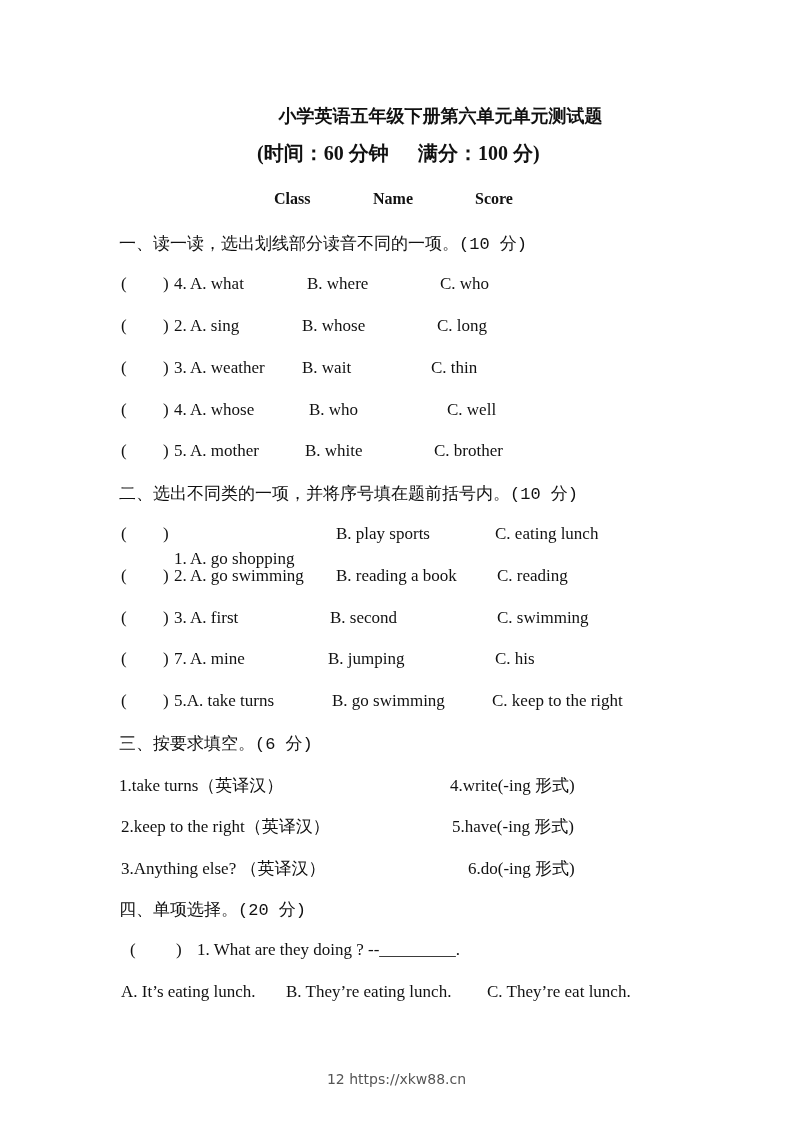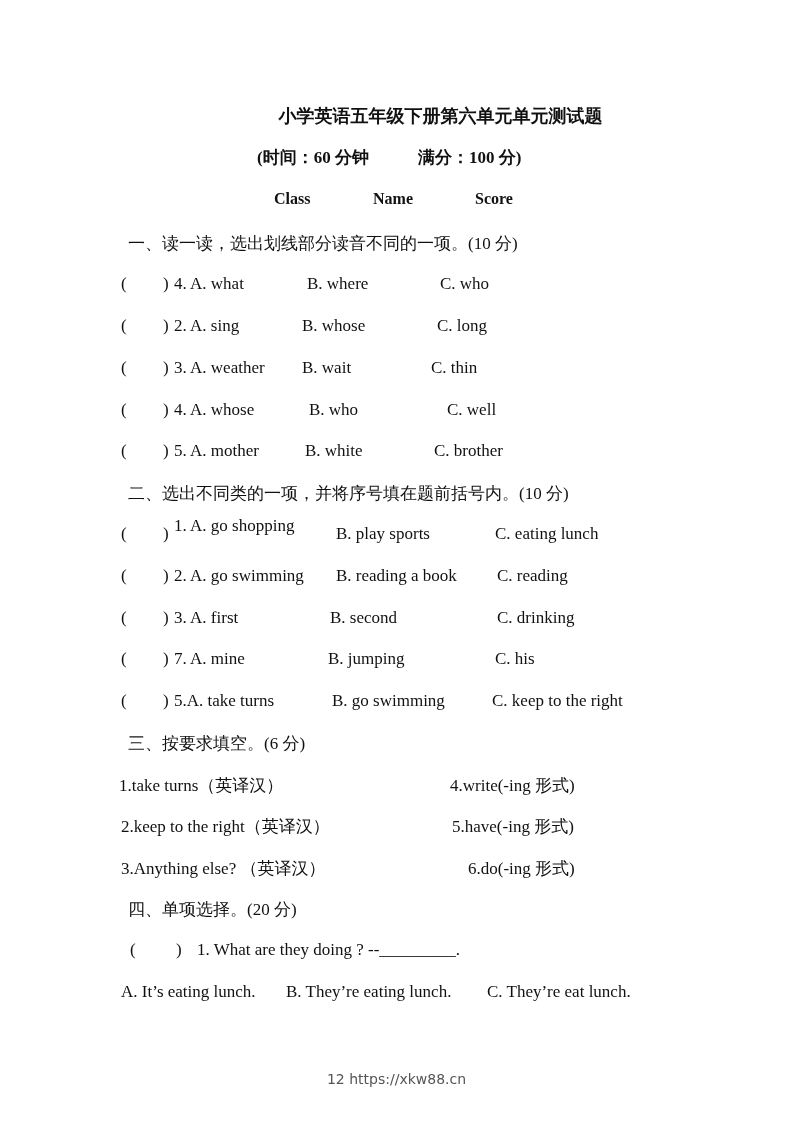--- a/index.html
+++ b/index.html
@@ -1,22 +1,22 @@
 <!DOCTYPE html>
 <html><head>
   <meta charset="utf-8">
   <style>
     html, body { margin: 0; padding: 0; background: #ffffff; }
     body { width: 793px; height: 1122px; position: relative; overflow: hidden;
       font-family: "Liberation Serif", "DejaVu Serif", serif; color: #111; }
     .abs { position: absolute; white-space: nowrap; }
     .title { font-size: 18px; font-weight: bold; left: 0; width: 793px; text-align: center; top: 104px; margin-left: 44px; }
-    .subtitle { font-size: 17px; font-weight: bold; top: 146px; }
+    .subtitle { font-size: 20px; font-weight: bold; top: 140px; }
     .info { font-size: 16px; font-weight: bold; top: 190px; }
-    .sec { font-size: 17px; left: 128px; }
+    .sec { font-size: 17px; left: 119px; font-family: Liberation Mono, monospace; }
     .row { font-size: 17px; }
     .footer { font-family: "DejaVu Sans", sans-serif; font-size: 14px; color: #555; left: 0; width: 793px; text-align: center; top: 1071px; }
   </style>
 </head>
 <body>
 
 <div>
 
   <div class="abs title">小学英语五年级下册第六单元单元测试题</div>
   <div class="abs subtitle" style="left:257px">(时间：60 分钟</div>
@@ -55,35 +55,35 @@
     <div class="abs row" style="top:441px;left:163px">)</div>
     <div class="abs row" style="top:441px;left:174px">5. A. mother</div>
     <div class="abs row" style="top:441px;left:305px">B. white</div>
     <div class="abs row" style="top:441px;left:434px">C. brother</div>
   </div>
 
   <div class="abs sec" style="top:482px">二、选出不同类的一项，并将序号填在题前括号内。(10 分)</div>
   <div>
     <div class="abs row" style="top:524px;left:121px">(</div>
     <div class="abs row" style="top:524px;left:163px">)</div>
-    <div class="abs row" style="top:516px;left:174px">1. A. go shopping</div>
+    <div class="abs row" style="top:549px;left:174px">1. A. go shopping</div>
     <div class="abs row" style="top:524px;left:336px">B. play sports</div>
     <div class="abs row" style="top:524px;left:495px">C. eating lunch</div>
 
     <div class="abs row" style="top:566px;left:121px">(</div>
     <div class="abs row" style="top:566px;left:163px">)</div>
     <div class="abs row" style="top:566px;left:174px">2. A. go swimming</div>
     <div class="abs row" style="top:566px;left:336px">B. reading a book</div>
     <div class="abs row" style="top:566px;left:497px">C. reading</div>
 
     <div class="abs row" style="top:608px;left:121px">(</div>
     <div class="abs row" style="top:608px;left:163px">)</div>
     <div class="abs row" style="top:608px;left:174px">3. A. first</div>
     <div class="abs row" style="top:608px;left:330px">B. second</div>
-    <div class="abs row" style="top:608px;left:497px">C. drinking</div>
+    <div class="abs row" style="top:608px;left:497px">C. swimming</div>
 
     <div class="abs row" style="top:649px;left:121px">(</div>
     <div class="abs row" style="top:649px;left:163px">)</div>
     <div class="abs row" style="top:649px;left:174px">7. A. mine</div>
     <div class="abs row" style="top:649px;left:328px">B. jumping</div>
     <div class="abs row" style="top:649px;left:495px">C. his</div>
 
     <div class="abs row" style="top:691px;left:121px">(</div>
     <div class="abs row" style="top:691px;left:163px">)</div>
     <div class="abs row" style="top:691px;left:174px">5.A. take turns</div>

